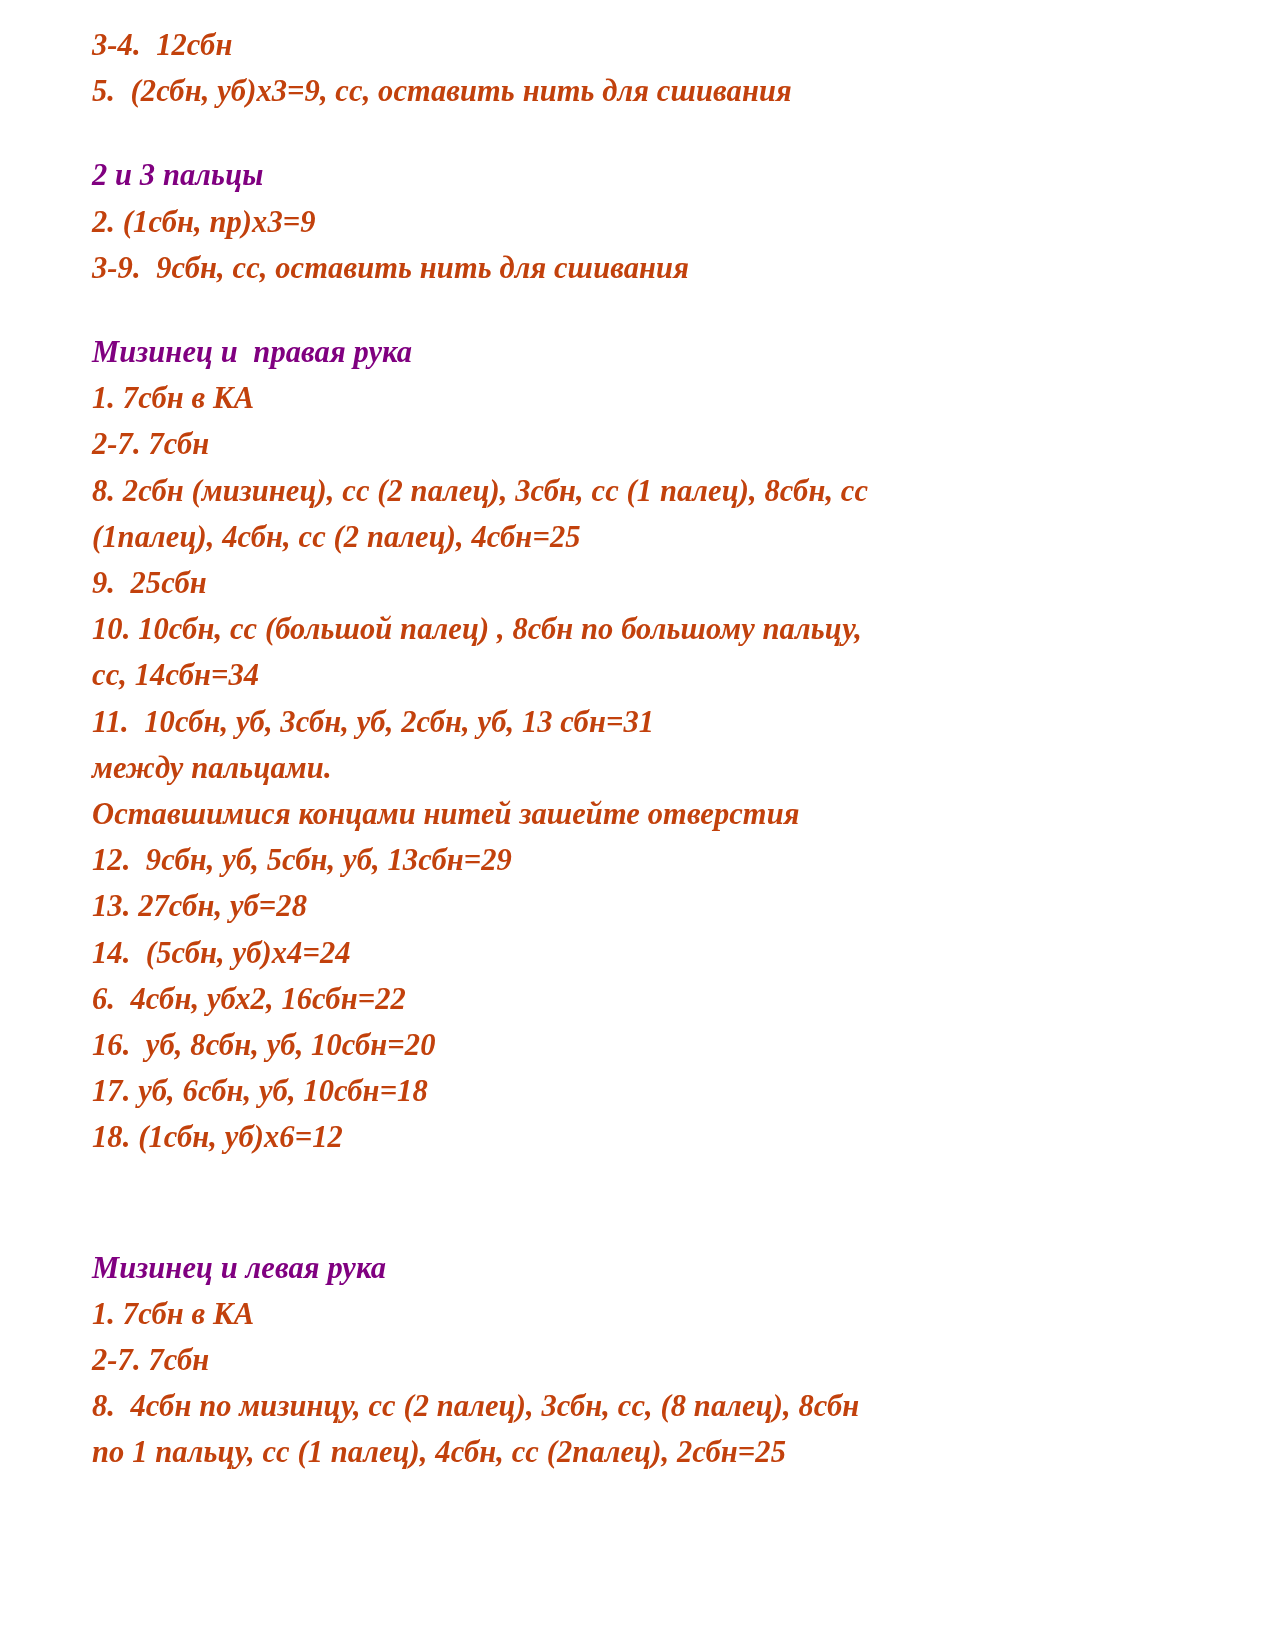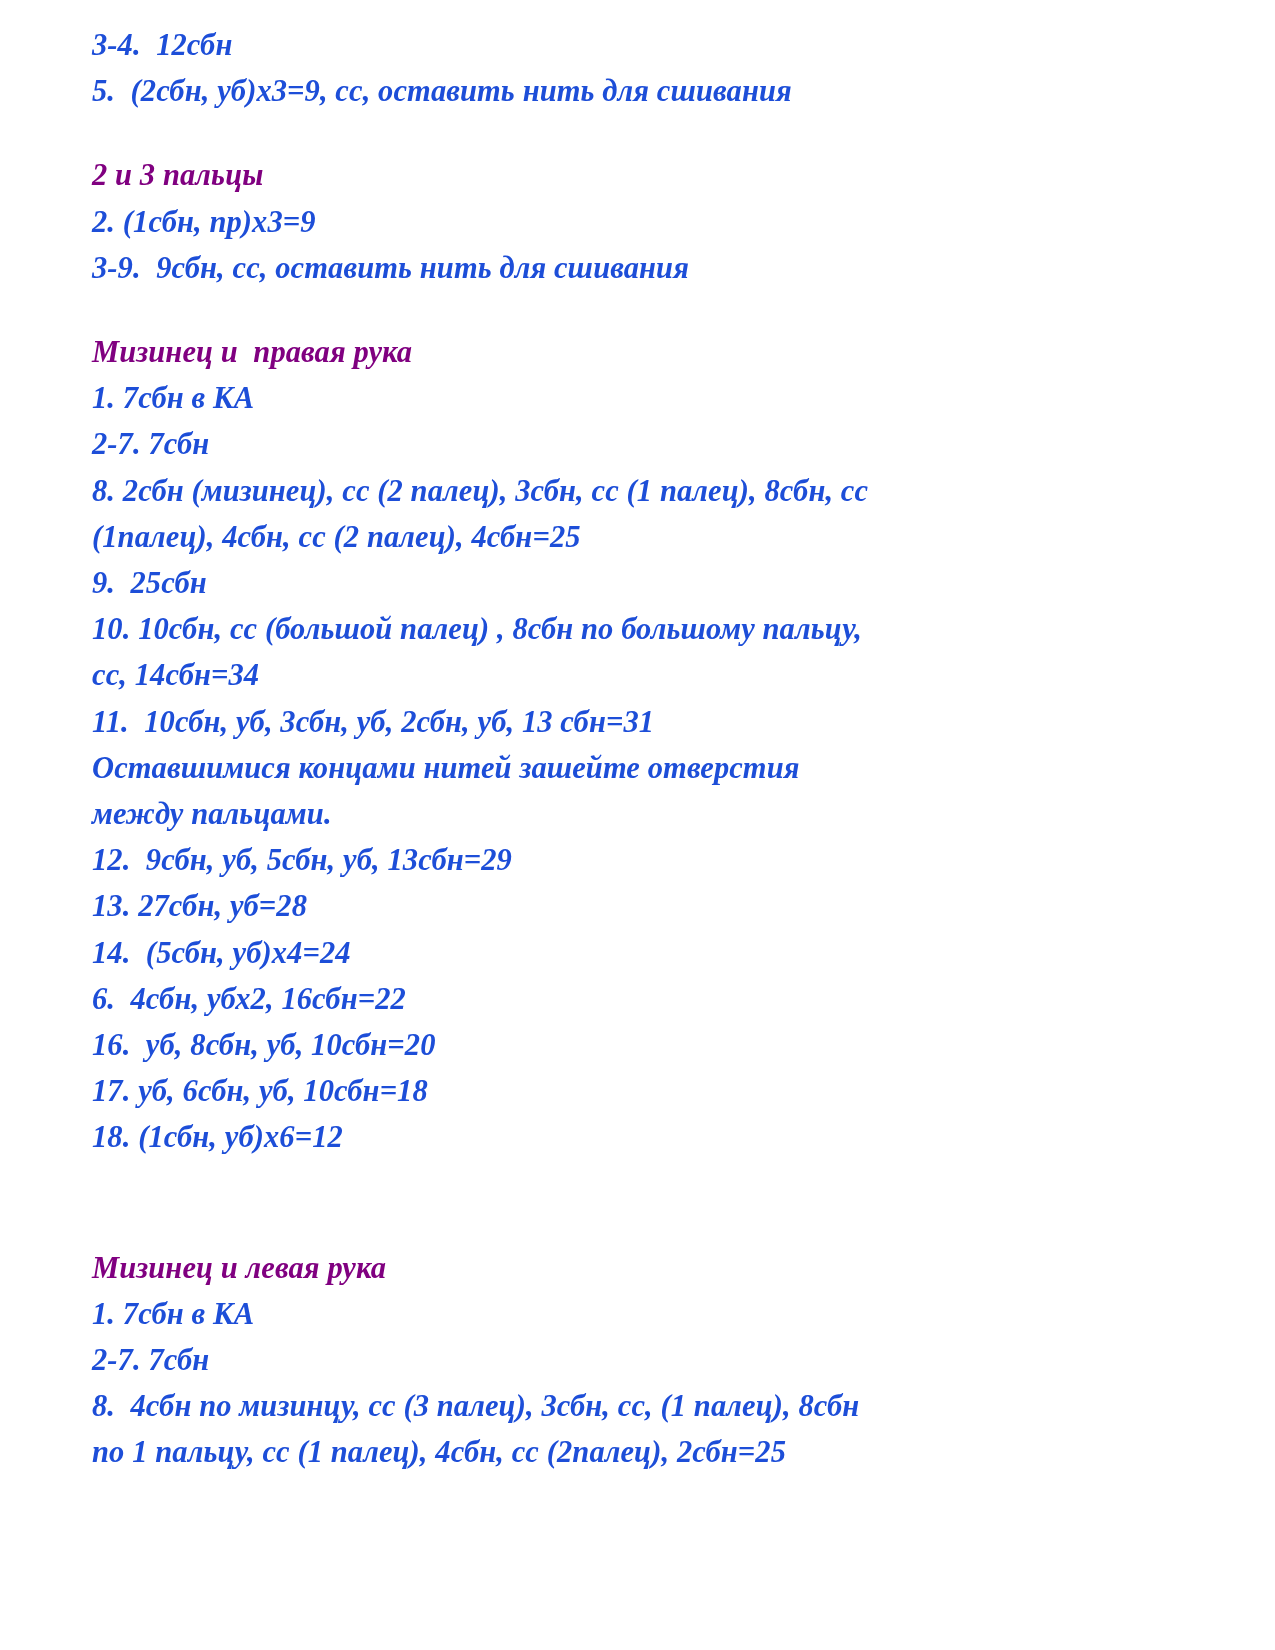--- a/index.html
+++ b/index.html
@@ -25,21 +25,21 @@
   .doc-body {
     display: block;
   }
   .line {
     font-family: "Liberation Serif", "DejaVu Serif", serif;
     font-weight: bold;
     font-style: italic;
     font-size: 30.5px;
     line-height: 46.2px;
     letter-spacing: 0.1px;
-    color: #1d4ed8;
+    color: #c2410c;
     white-space: pre-wrap;
     word-break: normal;
   }
   .line.heading {
     color: #800080;
     margin-top: 38px;
   }
   .line.cont {
     
   }
@@ -59,29 +59,29 @@
       <div class="line">3-9.  9сбн, сс, оставить нить для сшивания</div>
       <div class="line heading">Мизинец и  правая рука</div>
       <div class="line">1. 7сбн в КА</div>
       <div class="line">2-7. 7сбн</div>
       <div class="line">8. 2сбн (мизинец), сс (2 палец), 3сбн, сс (1 палец), 8сбн, сс</div>
       <div class="line cont">(1палец), 4сбн, сс (2 палец), 4сбн=25</div>
       <div class="line">9.  25сбн</div>
       <div class="line">10. 10сбн, сс (большой палец) , 8сбн по большому пальцу,</div>
       <div class="line cont">сс, 14сбн=34</div>
       <div class="line">11.  10сбн, уб, 3сбн, уб, 2сбн, уб, 13 сбн=31</div>
+      <div class="line cont">между пальцами.</div>
       <div class="line">Оставшимися концами нитей зашейте отверстия</div>
-      <div class="line cont">между пальцами.</div>
       <div class="line">12.  9сбн, уб, 5сбн, уб, 13сбн=29</div>
       <div class="line">13. 27сбн, уб=28</div>
       <div class="line">14.  (5сбн, уб)х4=24</div>
       <div class="line">6.  4сбн, убх2, 16сбн=22</div>
       <div class="line">16.  уб, 8сбн, уб, 10сбн=20</div>
       <div class="line">17. уб, 6сбн, уб, 10сбн=18</div>
       <div class="line">18. (1сбн, уб)х6=12</div>
       <div class="spacer"></div>
       <div class="line heading">Мизинец и левая рука</div>
       <div class="line">1. 7сбн в КА</div>
       <div class="line">2-7. 7сбн</div>
-      <div class="line">8.  4сбн по мизинцу, сс (3 палец), 3сбн, сс, (1 палец), 8сбн</div>
+      <div class="line">8.  4сбн по мизинцу, сс (2 палец), 3сбн, сс, (8 палец), 8сбн</div>
       <div class="line cont">по 1 пальцу, сс (1 палец), 4сбн, сс (2палец), 2сбн=25</div>
     </div>
 </div>
 
 </body></html>

